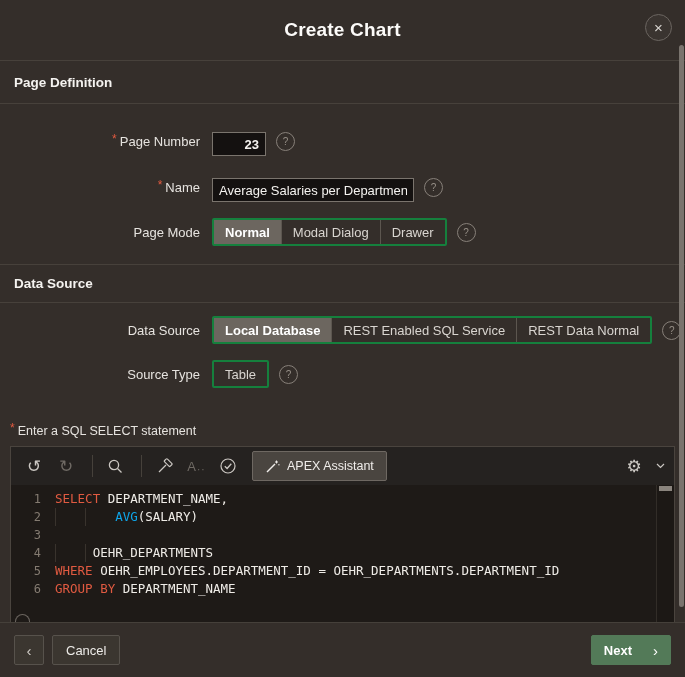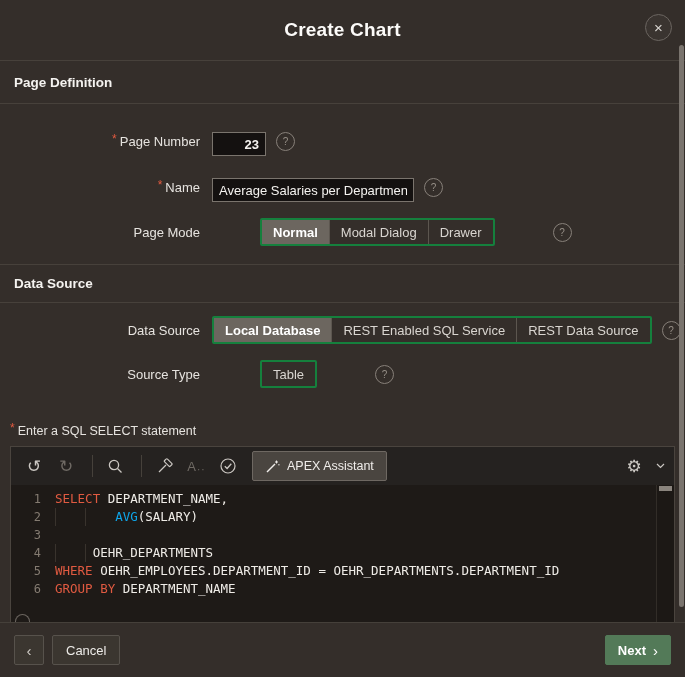--- a/index.html
+++ b/index.html
@@ -19,21 +19,21 @@
     border:1px solid #6B6560;background:#3A3430;color:#D9D6D2;display:flex;align-items:center;justify-content:center;
     font-size:15px;line-height:1;cursor:pointer;}
   
   .section-header{height:42px;display:flex;align-items:center;padding:0 14px;border-bottom:1px solid #47413B;}
   .section-header.small{height:37px;}
   .section-title{font-weight:bold;font-size:13.5px;color:#F5F3F0;}
   
   .form-block{padding:22px 0 18px 0;border-bottom:1px solid #47413B;}
   .form-block.ds{padding:13px 0 22px 0;border-bottom:none;}
   .form-row{display:flex;align-items:center;margin-bottom:16px;}
-  .form-row:last-child{margin-bottom:0;gap:48px;}
+  .form-row:last-child{margin-bottom:0;}
   .form-label{width:200px;text-align:right;margin-right:12px;color:#E6E3DF;font-size:13px;}
   .req{color:#E25A3F;font-size:12px;margin-right:3px;position:relative;top:-3px;}
   .text-input{background:#141110;border:1px solid #7A746D;color:#F5F3F0;font-family:"Liberation Sans",sans-serif;
     font-size:13px;height:22px;padding:0 6px;outline:none;margin-top:6px;}
   .input-number{width:40px;text-align:right;font-weight:bold;}
   .input-name{width:188px;}
   .help-icon{width:17px;height:17px;border-radius:50%;border:1px solid #878079;color:#968F87;display:inline-flex;
     align-items:center;justify-content:center;font-size:10px;margin-left:10px;cursor:pointer;flex:0 0 auto;}
   
   .segmented{display:inline-flex;border:2px solid #15803d;border-radius:2px;overflow:hidden;}
@@ -74,21 +74,21 @@
   
   .dlg-scrollbar{position:absolute;right:1px;top:45px;width:5px;height:562px;background:#7A746E;border-radius:3px;cursor:grab;}
   
   .dlg-footer{position:absolute;left:0;right:0;bottom:0;height:55px;border-top:1px solid #45403A;background:#342E2A;
     display:flex;align-items:center;padding:0 14px;box-sizing:border-box;}
   .btn{height:30px;border:1px solid #57524C;background:#3B3630;color:#EDEBE8;border-radius:2px;
     font-family:"Liberation Sans",sans-serif;font-size:13px;cursor:pointer;display:flex;align-items:center;justify-content:center;}
   .back-btn{width:30px;padding:0;color:#CFCBC6;font-size:15px;margin-right:8px;}
   .cancel-btn{padding:0 13px;}
   .next-btn{margin-left:auto;background:#537A58;border:1px solid #537A58;color:#FFFFFF;font-weight:bold;
-    padding:0 12px;display:flex;gap:7px;align-items:center;}
+    padding:0 12px;display:flex;gap:21px;align-items:center;}
   .next-btn .chev{font-weight:normal;font-size:15px;}
   svg{display:block;}
 </style>
 </head>
 <body>
 
 <div class="dlg-header">
   <div class="dlg-title">Create Chart</div>
   <div class="close-btn">
     <span>×</span>
@@ -136,21 +136,21 @@
 <div class="section-header small">
   <span class="section-title">Data Source</span>
 </div>
 
 <div class="form-block ds">
   <div class="form-row">
     <div class="form-label">Data Source</div>
     <div class="segmented">
       <button class="seg-btn selected">Local Database</button>
       <button class="seg-btn">REST Enabled SQL Service</button>
-      <button class="seg-btn">REST Data Source</button>
+      <button class="seg-btn">REST Data Normal</button>
     </div>
     <div class="help-icon">
       <span>?</span>
     </div>
   </div>
 
   <div class="form-row" style="margin-top:16px;">
     <div class="form-label">Source Type</div>
     <div class="segmented">
       <button class="seg-btn">Table</button>

